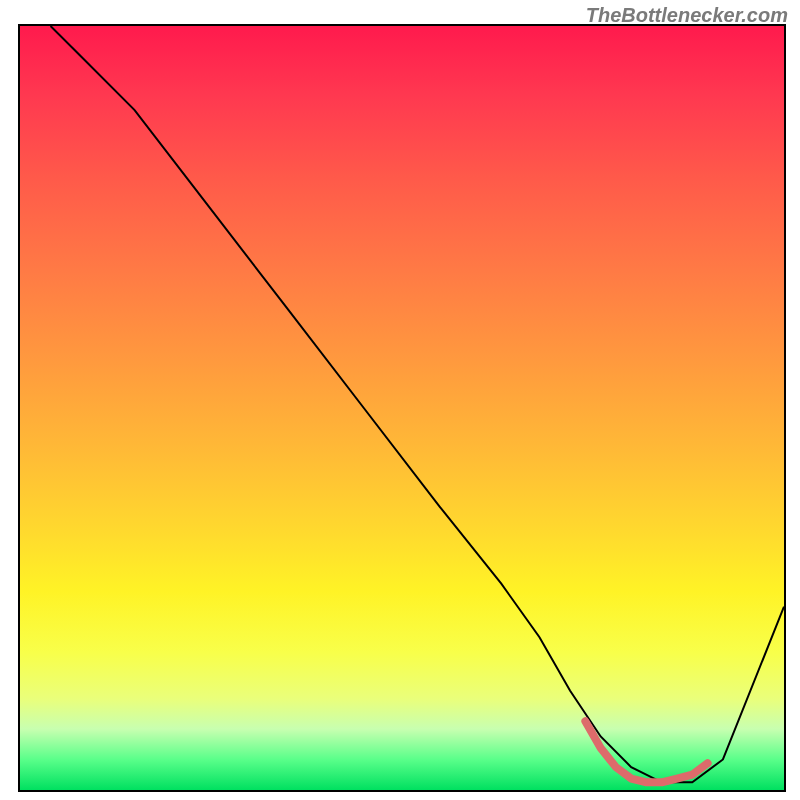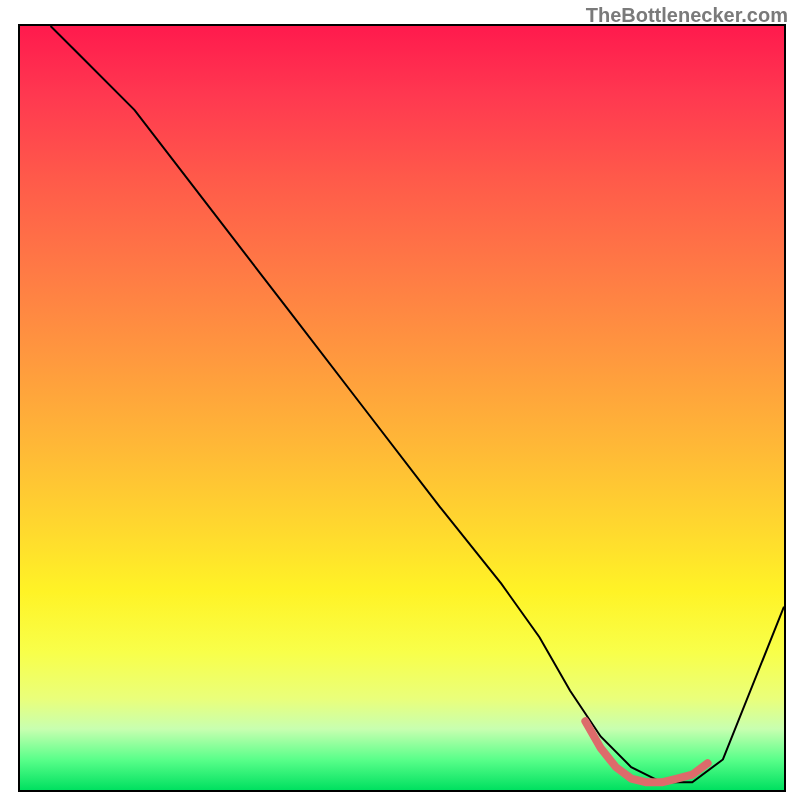--- a/index.html
+++ b/index.html
@@ -12,20 +12,21 @@
   }
   .watermark {
     position: absolute;
     top: 4px;
     right: 12px;
     font-family: Arial, sans-serif;
     font-size: 20px;
     font-weight: bold;
     color: #7a7a7a;
     z-index: 10;
+    font-style: italic;
   }
   .plot-frame {
     position: absolute;
     left: 18px;
     top: 24px;
     width: 768px;
     height: 768px;
     border: 2px solid #000000;
     overflow: hidden;
   }

